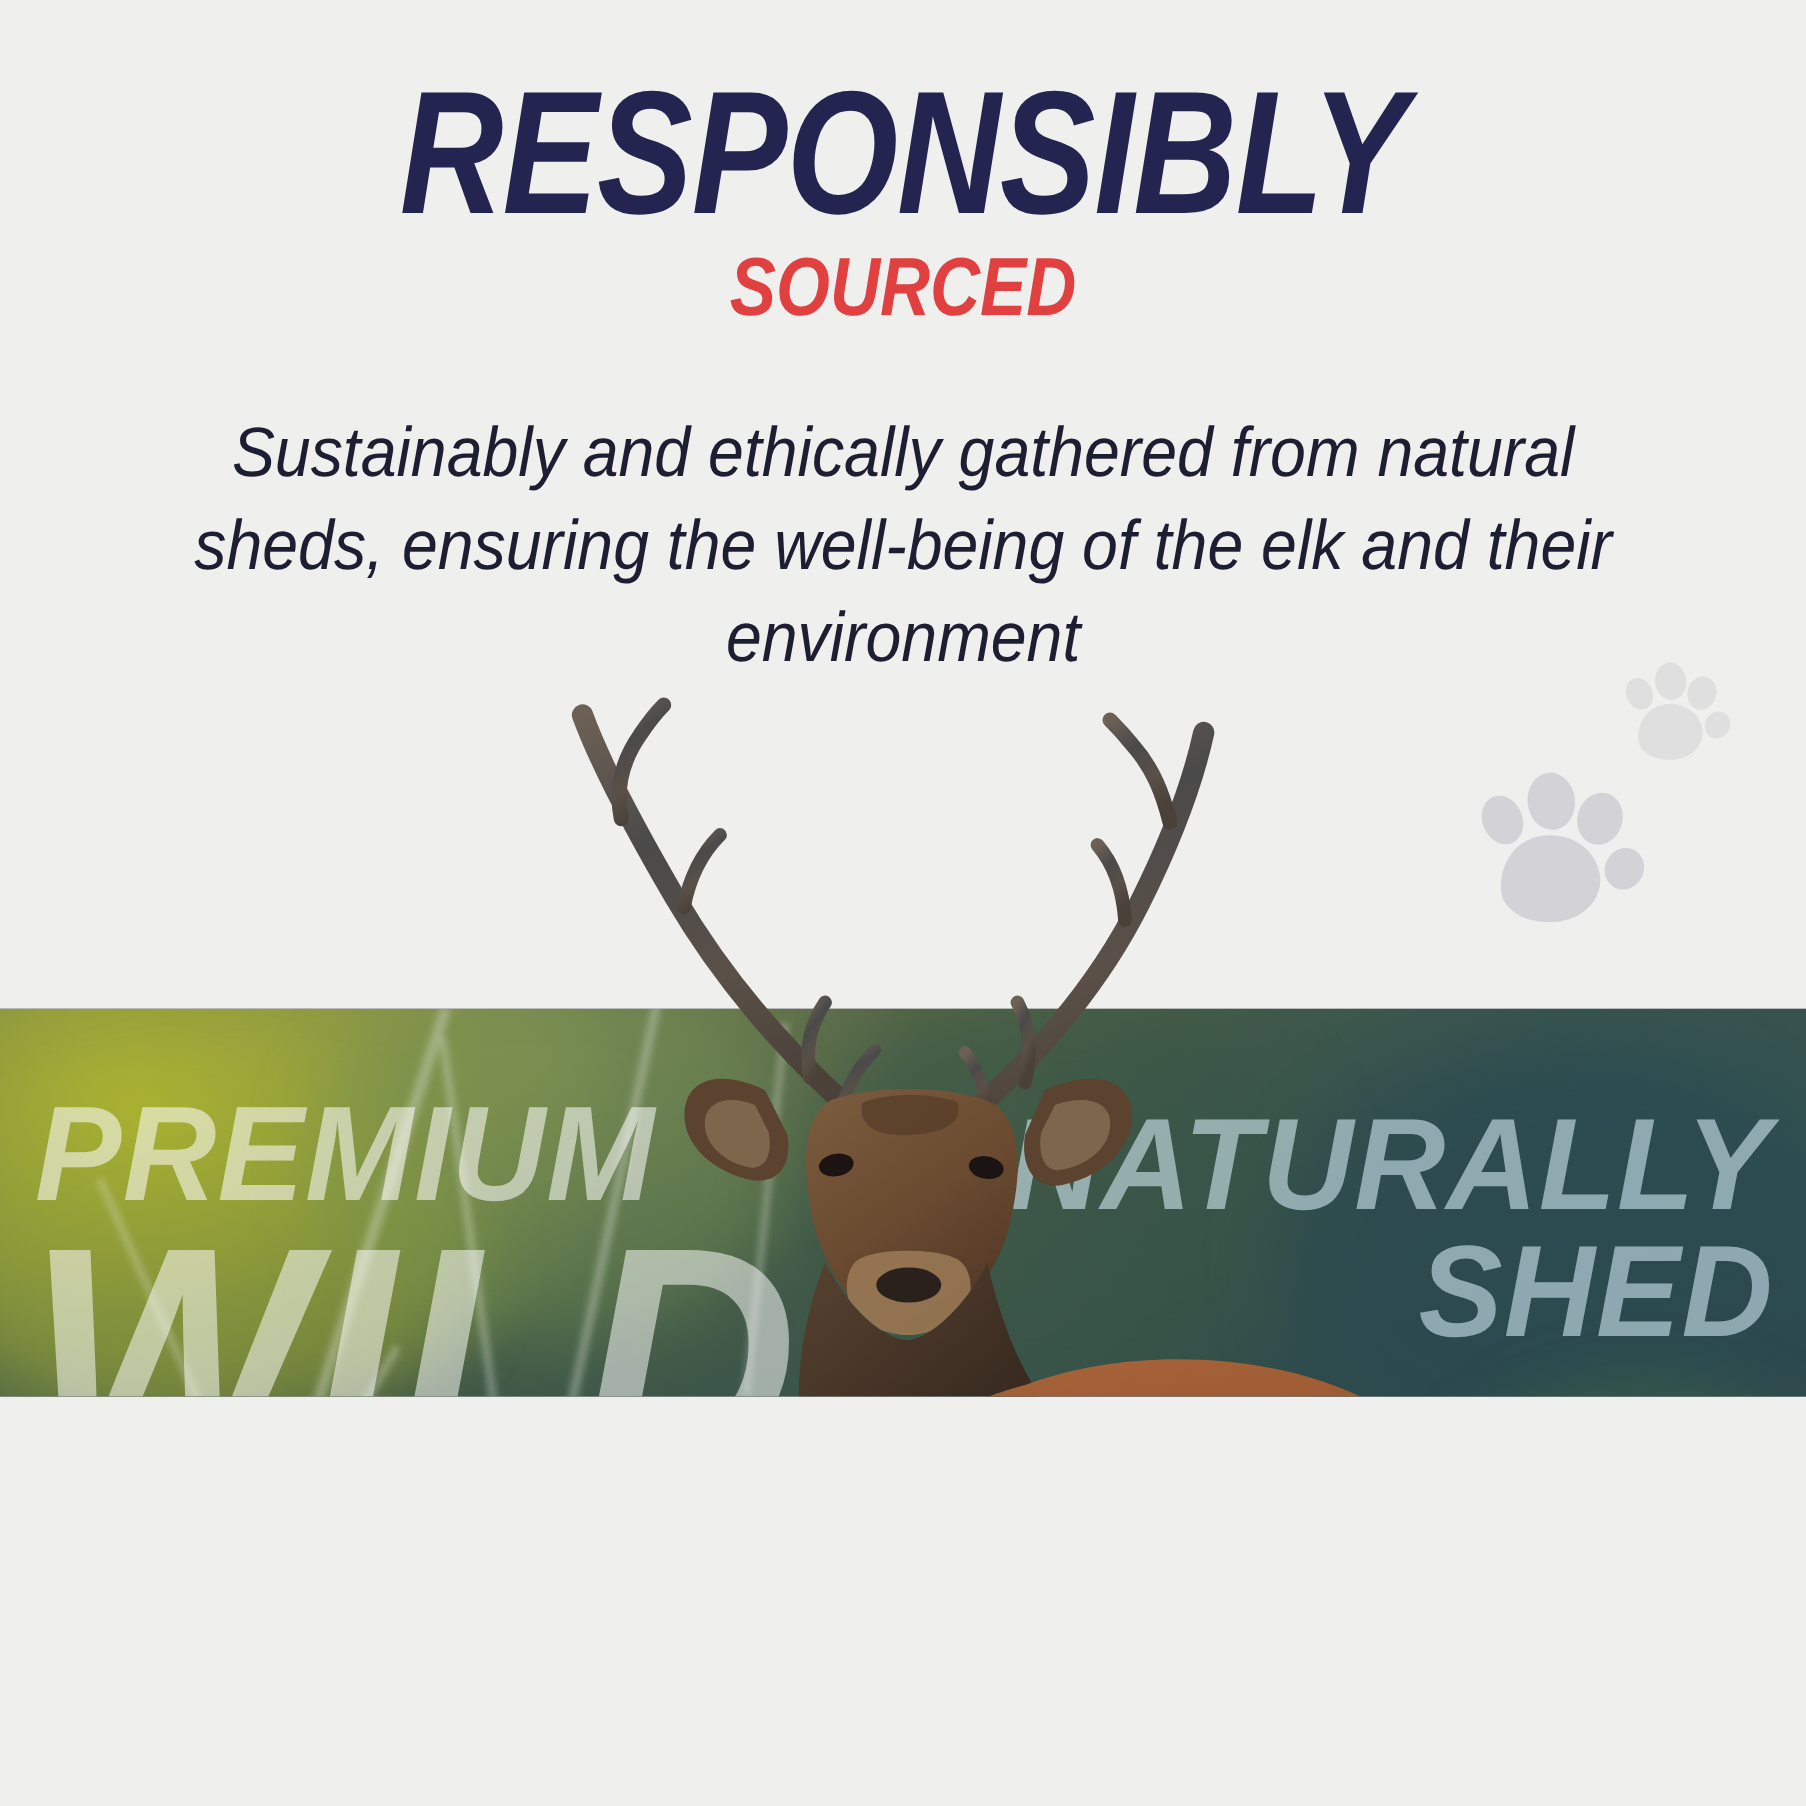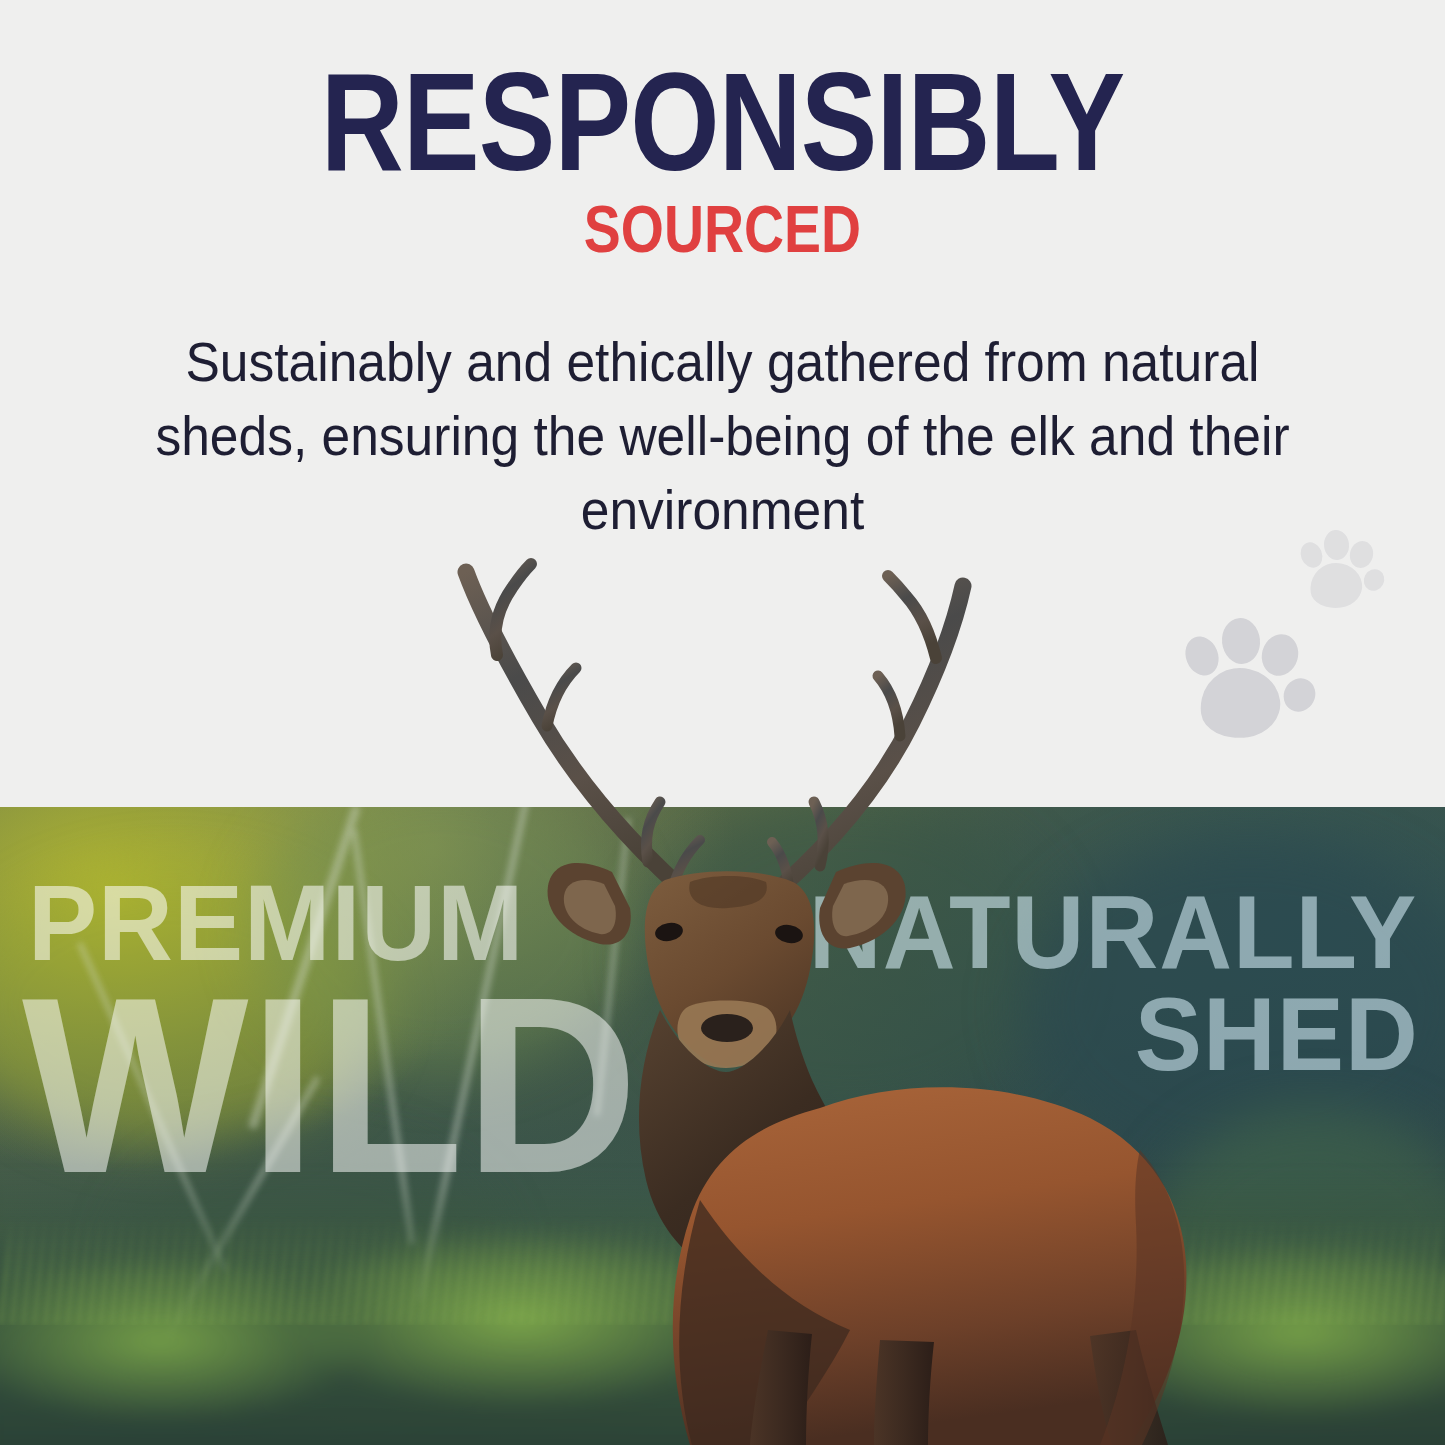--- a/index.html
+++ b/index.html
@@ -4,23 +4,24 @@
 <style>
   * { margin:0; padding:0; box-sizing:border-box; }
   html,body { width:1445px; height:1445px; overflow:hidden; }
   body {
     font-family:"Liberation Sans", sans-serif;
     background:#efefee;
   }
   .poster {
     position:relative;
     width:1445px;
-    height:1445px;
+    height:1117px;
     overflow:hidden;
     background:#000000;
+    font-style:italic;
   }
 
   
   .top-panel{
     position:absolute; left:0; top:0; width:1445px; height:807px;
     background:#efefee;
     z-index:4;
   }
   .headline{
     position:absolute; left:0; top:52px; width:1445px;

